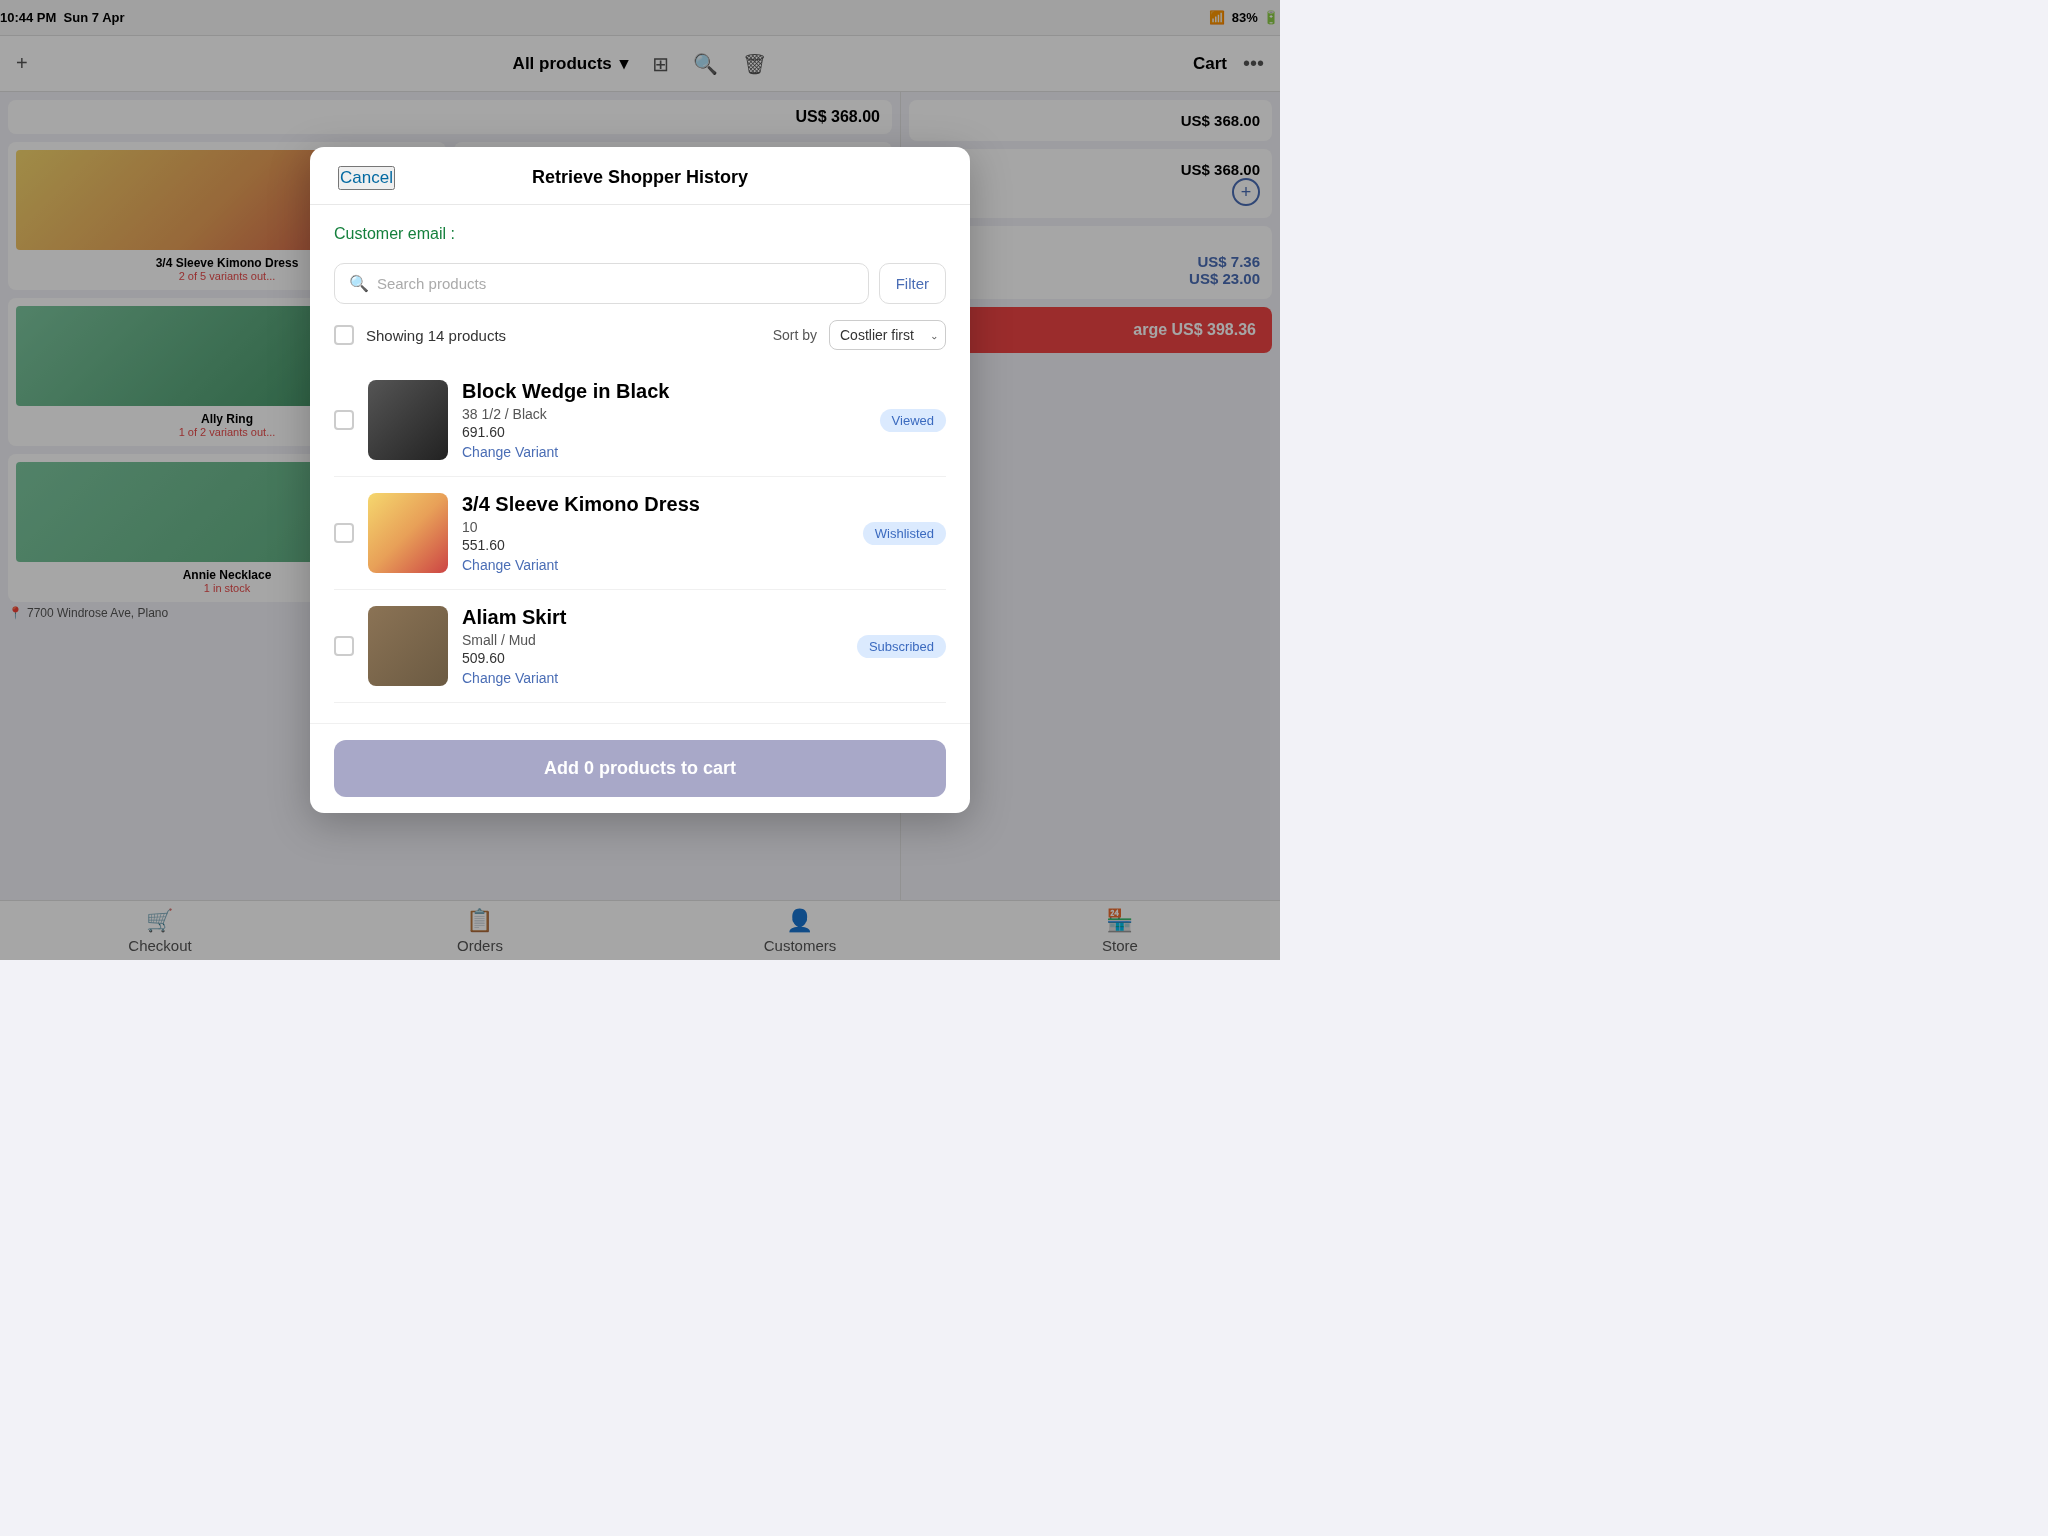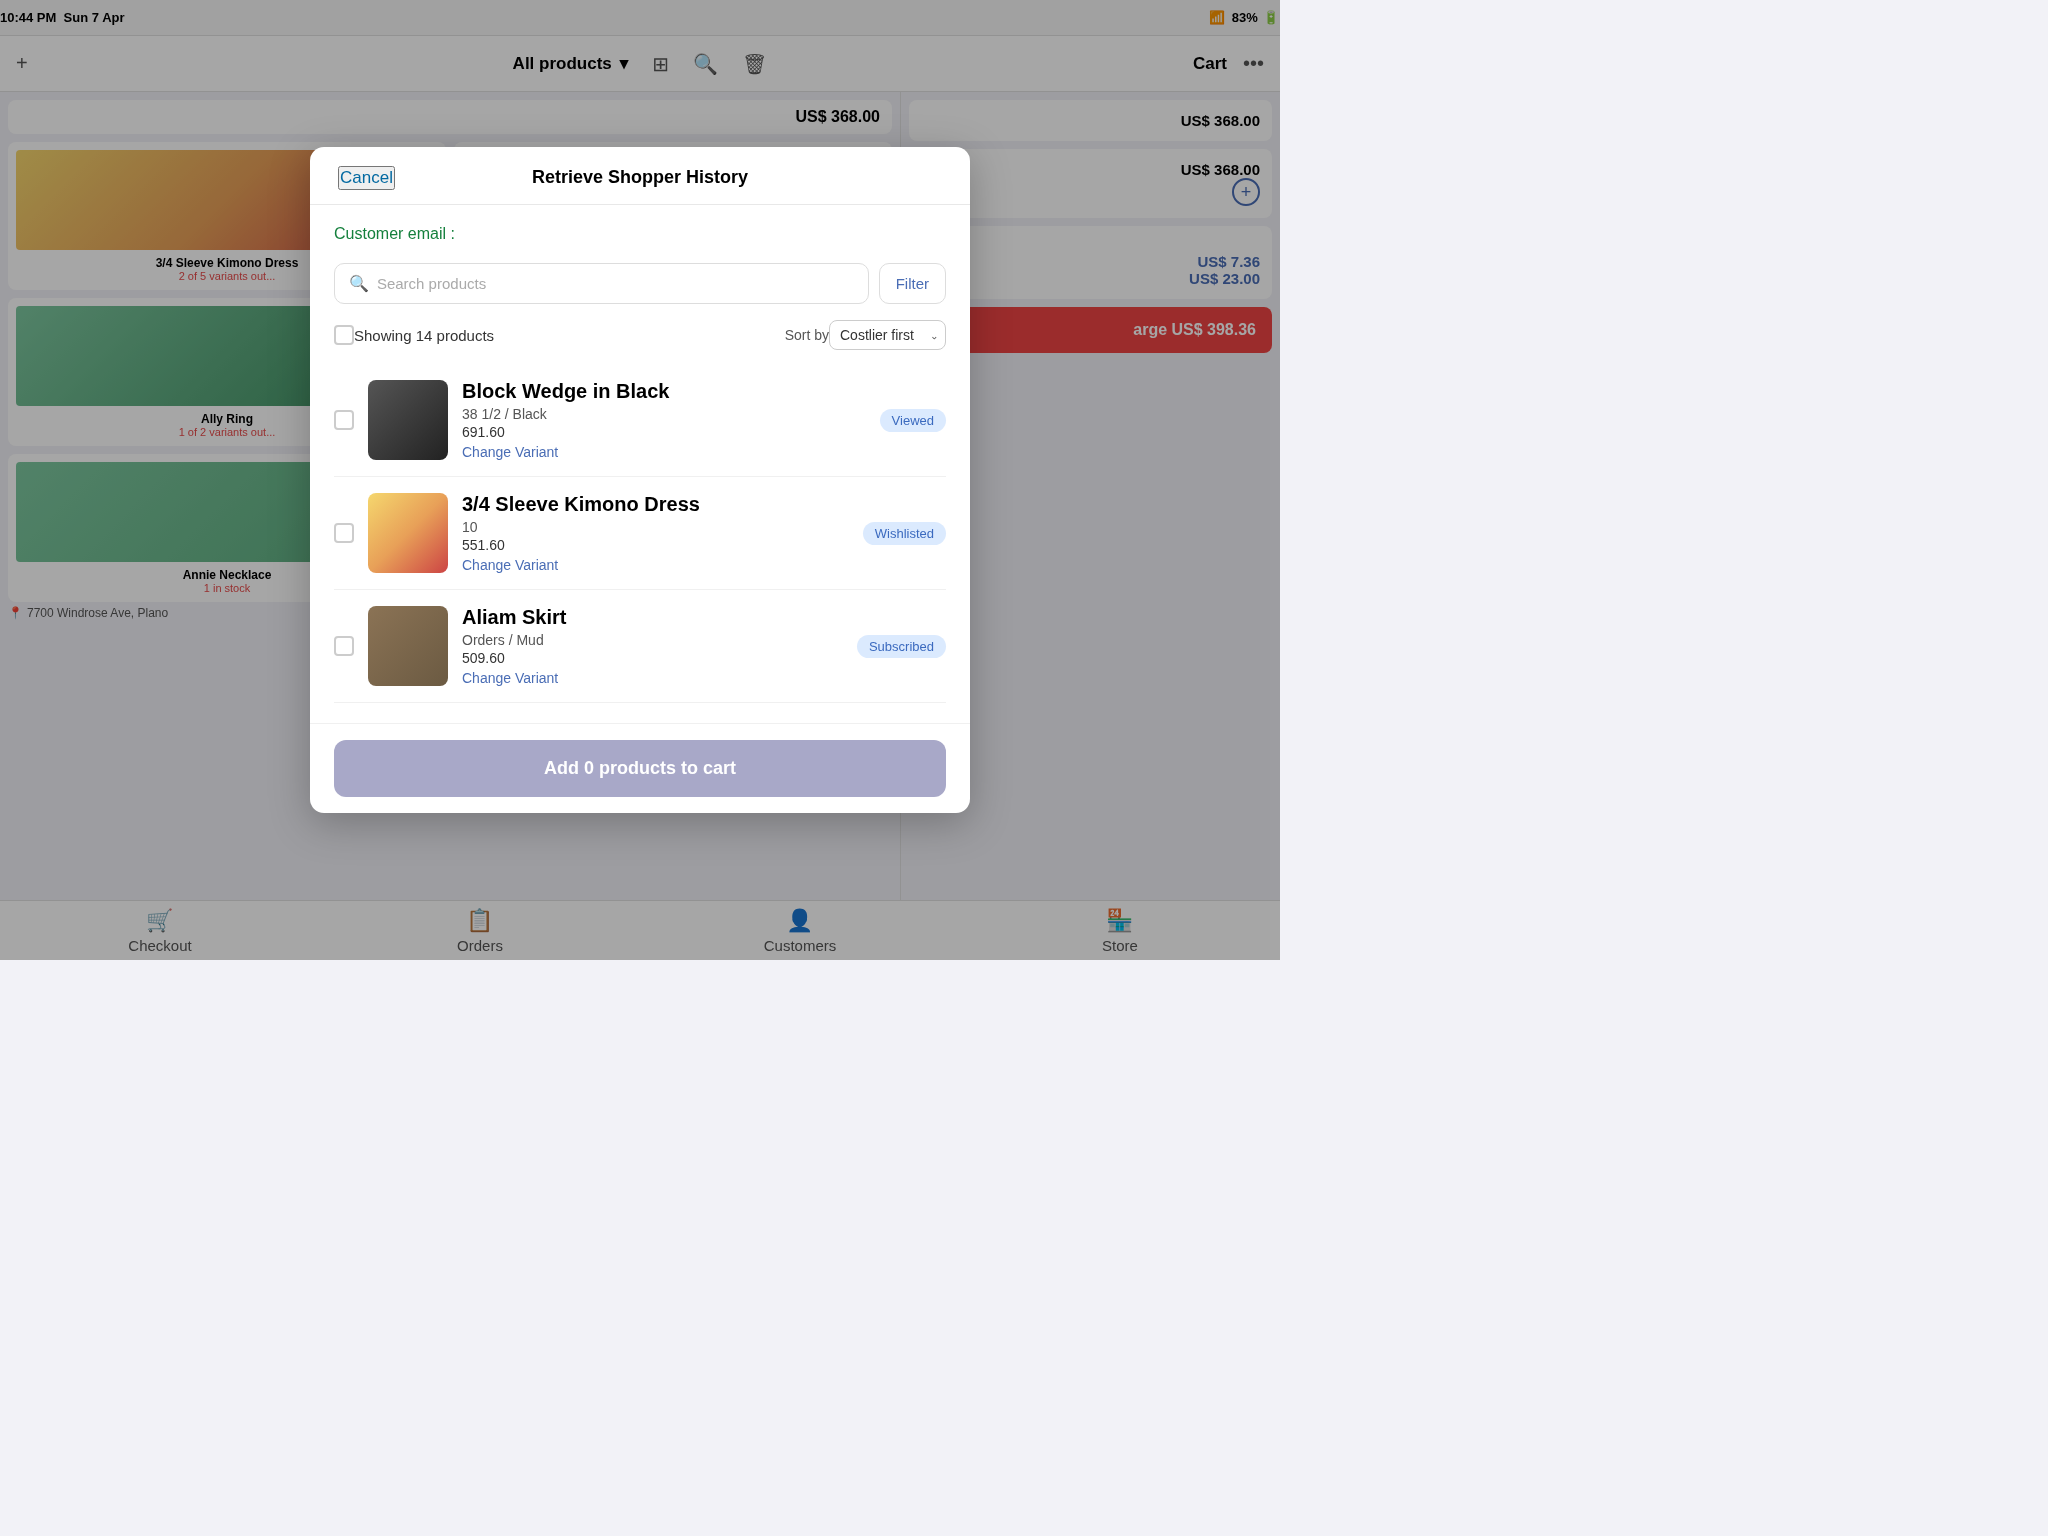--- a/index.html
+++ b/index.html
@@ -392,20 +392,21 @@
       border-radius: 10px;
       font-size: 15px;
       color: #4a6db5;
       cursor: pointer;
       background: #fff;
     }
 
     .products-header {
       display: flex;
       align-items: center;
+      gap: 12px;
       margin-bottom: 14px;
     }
     .select-all-checkbox {
       width: 20px;
       height: 20px;
       border: 2px solid #ccc;
       border-radius: 4px;
       cursor: pointer;
       background: #fff;
       flex-shrink: 0;
@@ -764,21 +765,21 @@
             <div class="product-list-change">Change Variant</div>
           </div>
           <span class="product-badge badge-wishlisted">Wishlisted</span>
         </div>
 
         <div class="product-list-item">
           <div class="product-list-checkbox"></div>
           <div class="product-list-thumb bg-skirt-mud"></div>
           <div class="product-list-info">
             <div class="product-list-name">Aliam Skirt</div>
-            <div class="product-list-variant">Orders / Mud</div>
+            <div class="product-list-variant">Small / Mud</div>
             <div class="product-list-price">509.60</div>
             <div class="product-list-change">Change Variant</div>
           </div>
           <span class="product-badge badge-subscribed">Subscribed</span>
         </div>
 
       </div>
     </div>
 
     <div class="modal-footer">

